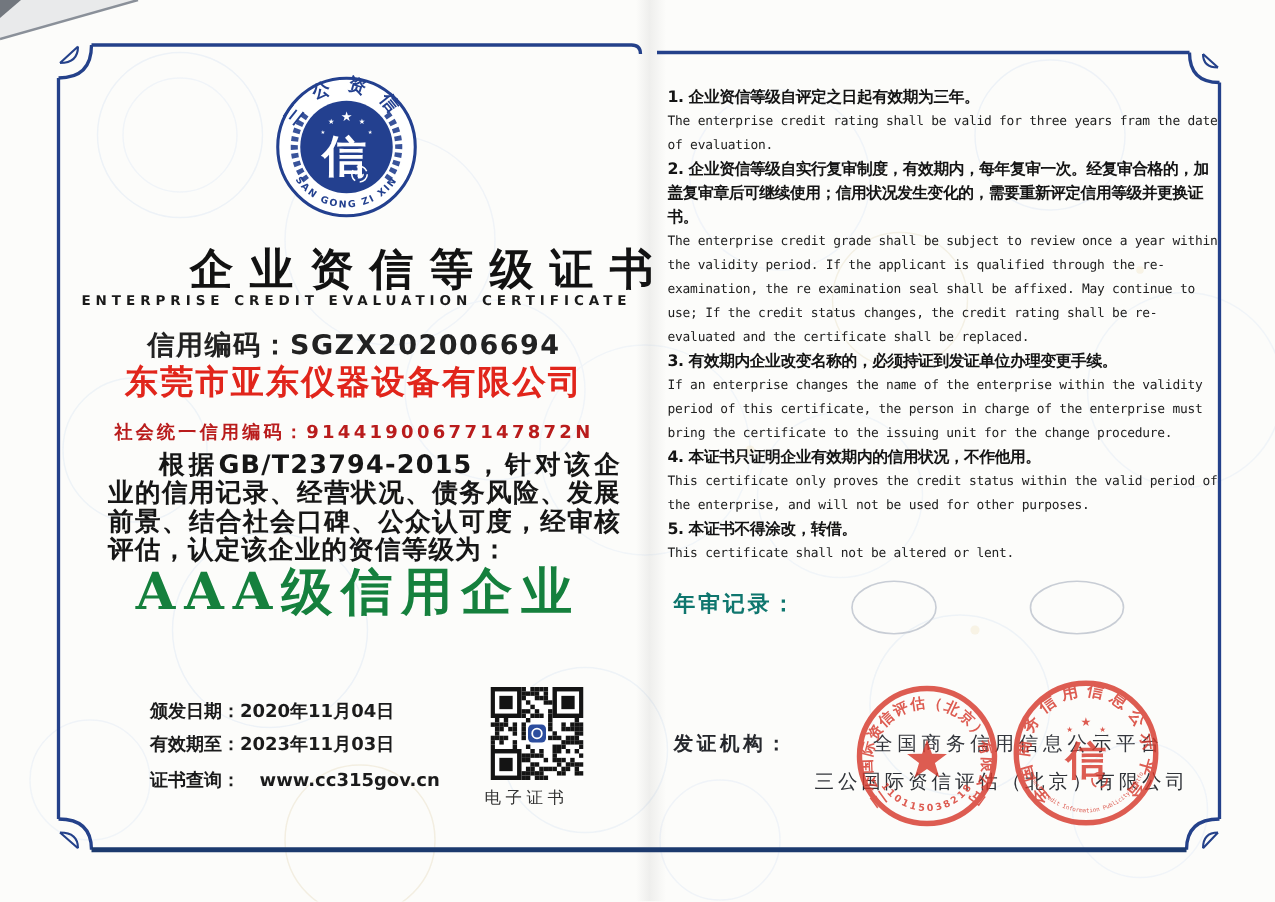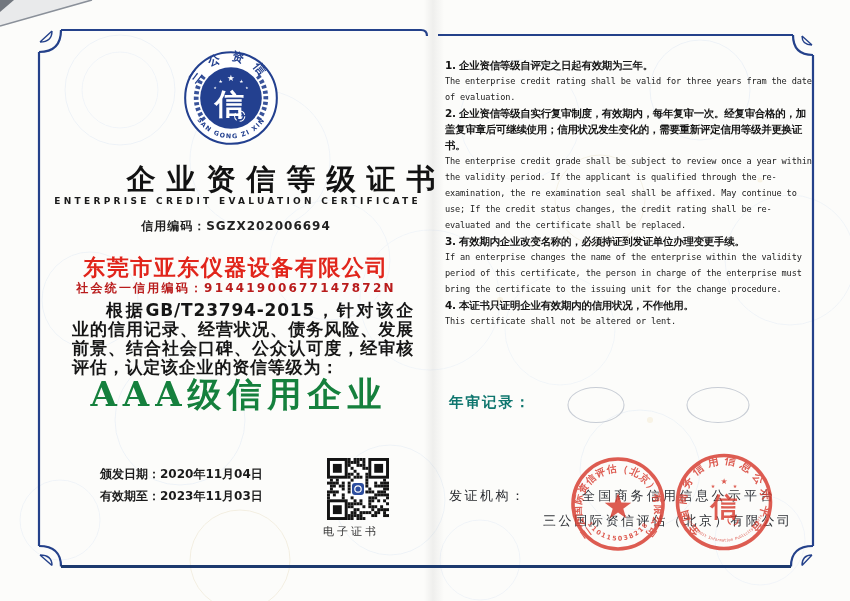--- a/index.html
+++ b/index.html
@@ -17,41 +17,41 @@
     background:linear-gradient(90deg,rgba(120,120,120,0) 0%,rgba(120,120,120,.10) 45%,rgba(255,255,255,0) 100%);}
   #frames{z-index:2;}
   #content{z-index:3;}
   #stampLayer{z-index:4;pointer-events:none;}
 
   
   .lp-center{left:39px;width:394px;text-align:center;}
   .serif{font-family:"DejaVu Serif","Liberation Serif",serif;}
   #cert-title{top:160px;font-size:29px;font-weight:700;color:#121212;letter-spacing:11px;text-indent:11px;padding-left:45px;}
   #cert-subtitle{top:196px;font-size:9px;font-weight:700;color:#1a1a1a;letter-spacing:3.3px;text-indent:3.3px;}
-  #credit-code{top:218px;font-size:12px;font-weight:700;color:#222;letter-spacing:1px;}
-  #company-name{top:240px;font-size:22px;font-weight:700;color:#e1251b;letter-spacing:1.5px;margin-top:13px;}
+  #credit-code{top:218px;font-size:18px;font-weight:700;color:#222;letter-spacing:1px;}
+  #company-name{top:240px;font-size:22px;font-weight:700;color:#e1251b;letter-spacing:1.5px;}
   #uscc{top:280px;font-size:12px;font-weight:700;color:#b91c1c;letter-spacing:2.2px;}
   #body-par{left:72px;top:301px;width:342px;font-size:17px;font-weight:600;color:#161616;
     line-height:19px;letter-spacing:.8px;text-align:justify;text-indent:2em;}
   #rating{top:372px;font-size:34px;font-weight:700;color:#15803d;letter-spacing:6px;text-indent:6px;}
   #dates{left:100px;top:463px;font-size:12px;font-weight:700;color:#1b1b1b;line-height:22px;}
   #query-line{margin-top:2px;}
   #query-line .val{margin-left:13px;font-weight:600;}
   #qr-wrap{left:327px;top:458px;}
   #qr-caption{left:320px;top:524px;width:76px;text-align:left;font-size:11px;color:#333;letter-spacing:3px;text-indent:3px;font-weight:500;}
 
   
   #notes{left:445px;top:42px;width:368px;color:#111;}
   #notes-heading{font-size:14px;font-weight:700;letter-spacing:1.5px;color:#1a1a1a;}
   .notes-items{margin-top:15px;}
   .note-zh{font-size:10.5px;font-weight:700;color:#141414;line-height:16px;letter-spacing:-.3px;}
   .note-en{font-family:"DejaVu Sans Mono","Liberation Mono",monospace;font-size:8.6px;color:#212121;
     line-height:16px;letter-spacing:-.15px;}
   #annual-label{left:449px;top:393px;font-size:14.5px;font-weight:600;color:#0f766e;letter-spacing:2px;}
-  #issuer-label{left:449px;top:487px;font-size:13px;font-weight:400;color:#26282d;letter-spacing:2.5px;}
+  #issuer-label{left:449px;top:487px;font-size:13px;font-weight:700;color:#26282d;letter-spacing:2.5px;}
   #issuer-line1{left:582px;top:487px;font-size:13px;font-weight:500;color:#33363c;letter-spacing:3.2px;white-space:nowrap;}
   #issuer-line2{left:543px;top:512px;font-size:13px;font-weight:500;color:#303338;letter-spacing:2.6px;white-space:nowrap;}
 </style>
 </head>
 <body>
 
 <svg id="watermarks" class="layer" viewBox="0 0 850 601">
   <g fill="none" stroke-width="1" opacity="0.75">
     <circle cx="120" cy="90" r="55" stroke="#e9eff6"></circle>
       <circle cx="120" cy="90" r="38" stroke="#edf2f8"></circle>
@@ -156,20 +156,23 @@
     <div class="abs" id="body-par">根据GB/T23794-2015，针对该企业的信用记录、经营状况、债务风险、发展前景、结合社会口碑、公众认可度，经审核评估，认定该企业的资信等级为：</div>
 
     <div class="abs lp-center serif" id="rating">AAA级信用企业</div>
 
     <div class="abs" id="dates">
       <div>
         <span>颁发日期：</span><span>2020年11月04日</span>
       </div>
       <div>
         <span>有效期至：</span><span>2023年11月03日</span>
+      </div>
+      <div id="query-line">
+        <span>证书查询：</span><span class="val">www.cc315gov.cn</span>
       </div>
     </div>
 
     <div class="abs" id="qr-wrap">
       <svg id="qr" width="62" height="62" viewBox="0 0 62 62">
           <rect x="0" y="0" width="62" height="62" fill="#ffffff"></rect>
           <rect x="20.666666666666668" y="0" width="2.9523809523809526" height="2.9523809523809526" fill="#141414"></rect>
           <rect x="26.571428571428573" y="0" width="2.9523809523809526" height="2.9523809523809526" fill="#141414"></rect>
           <rect x="29.523809523809526" y="0" width="2.9523809523809526" height="2.9523809523809526" fill="#141414"></rect>
           <rect x="32.47619047619048" y="0" width="2.9523809523809526" height="2.9523809523809526" fill="#141414"></rect>
@@ -336,23 +339,25 @@
             <div class="note-en">The enterprise credit grade shall be subject to review once a year within the validity period. If the applicant is qualified through the re-examination, the re examination seal shall be affixed. May continue to use; If the credit status changes, the credit rating shall be re-evaluated and the certificate shall be replaced.</div>
           </div>
 
           <div class="note-item">
             <div class="note-zh">3. 有效期内企业改变名称的，必须持证到发证单位办理变更手续。</div>
             <div class="note-en">If an enterprise changes the name of the enterprise within the validity period of this certificate, the person in charge of the enterprise must bring the certificate to the issuing unit for the change procedure.</div>
           </div>
 
           <div class="note-item">
             <div class="note-zh">4. 本证书只证明企业有效期内的信用状况，不作他用。</div>
+            <div class="note-en">This certificate only proves the credit status within the valid period of the enterprise, and will not be used for other purposes.</div>
           </div>
 
           <div class="note-item">
+            <div class="note-zh">5. 本证书不得涂改，转借。</div>
             <div class="note-en">This certificate shall not be altered or lent.</div>
           </div>
         </div>
     </div>
 
     <div class="abs" id="annual-label">年审记录：</div>
     <svg class="abs" style="left:540px;top:380px;" width="220" height="50" viewBox="0 0 220 50">
       <ellipse cx="56" cy="25" rx="28" ry="17.5" fill="none" stroke="#c8cdd5" stroke-width="1.1"></ellipse>
       <ellipse cx="178" cy="25" rx="31" ry="17.5" fill="none" stroke="#c8cdd5" stroke-width="1.1"></ellipse>
     </svg>

